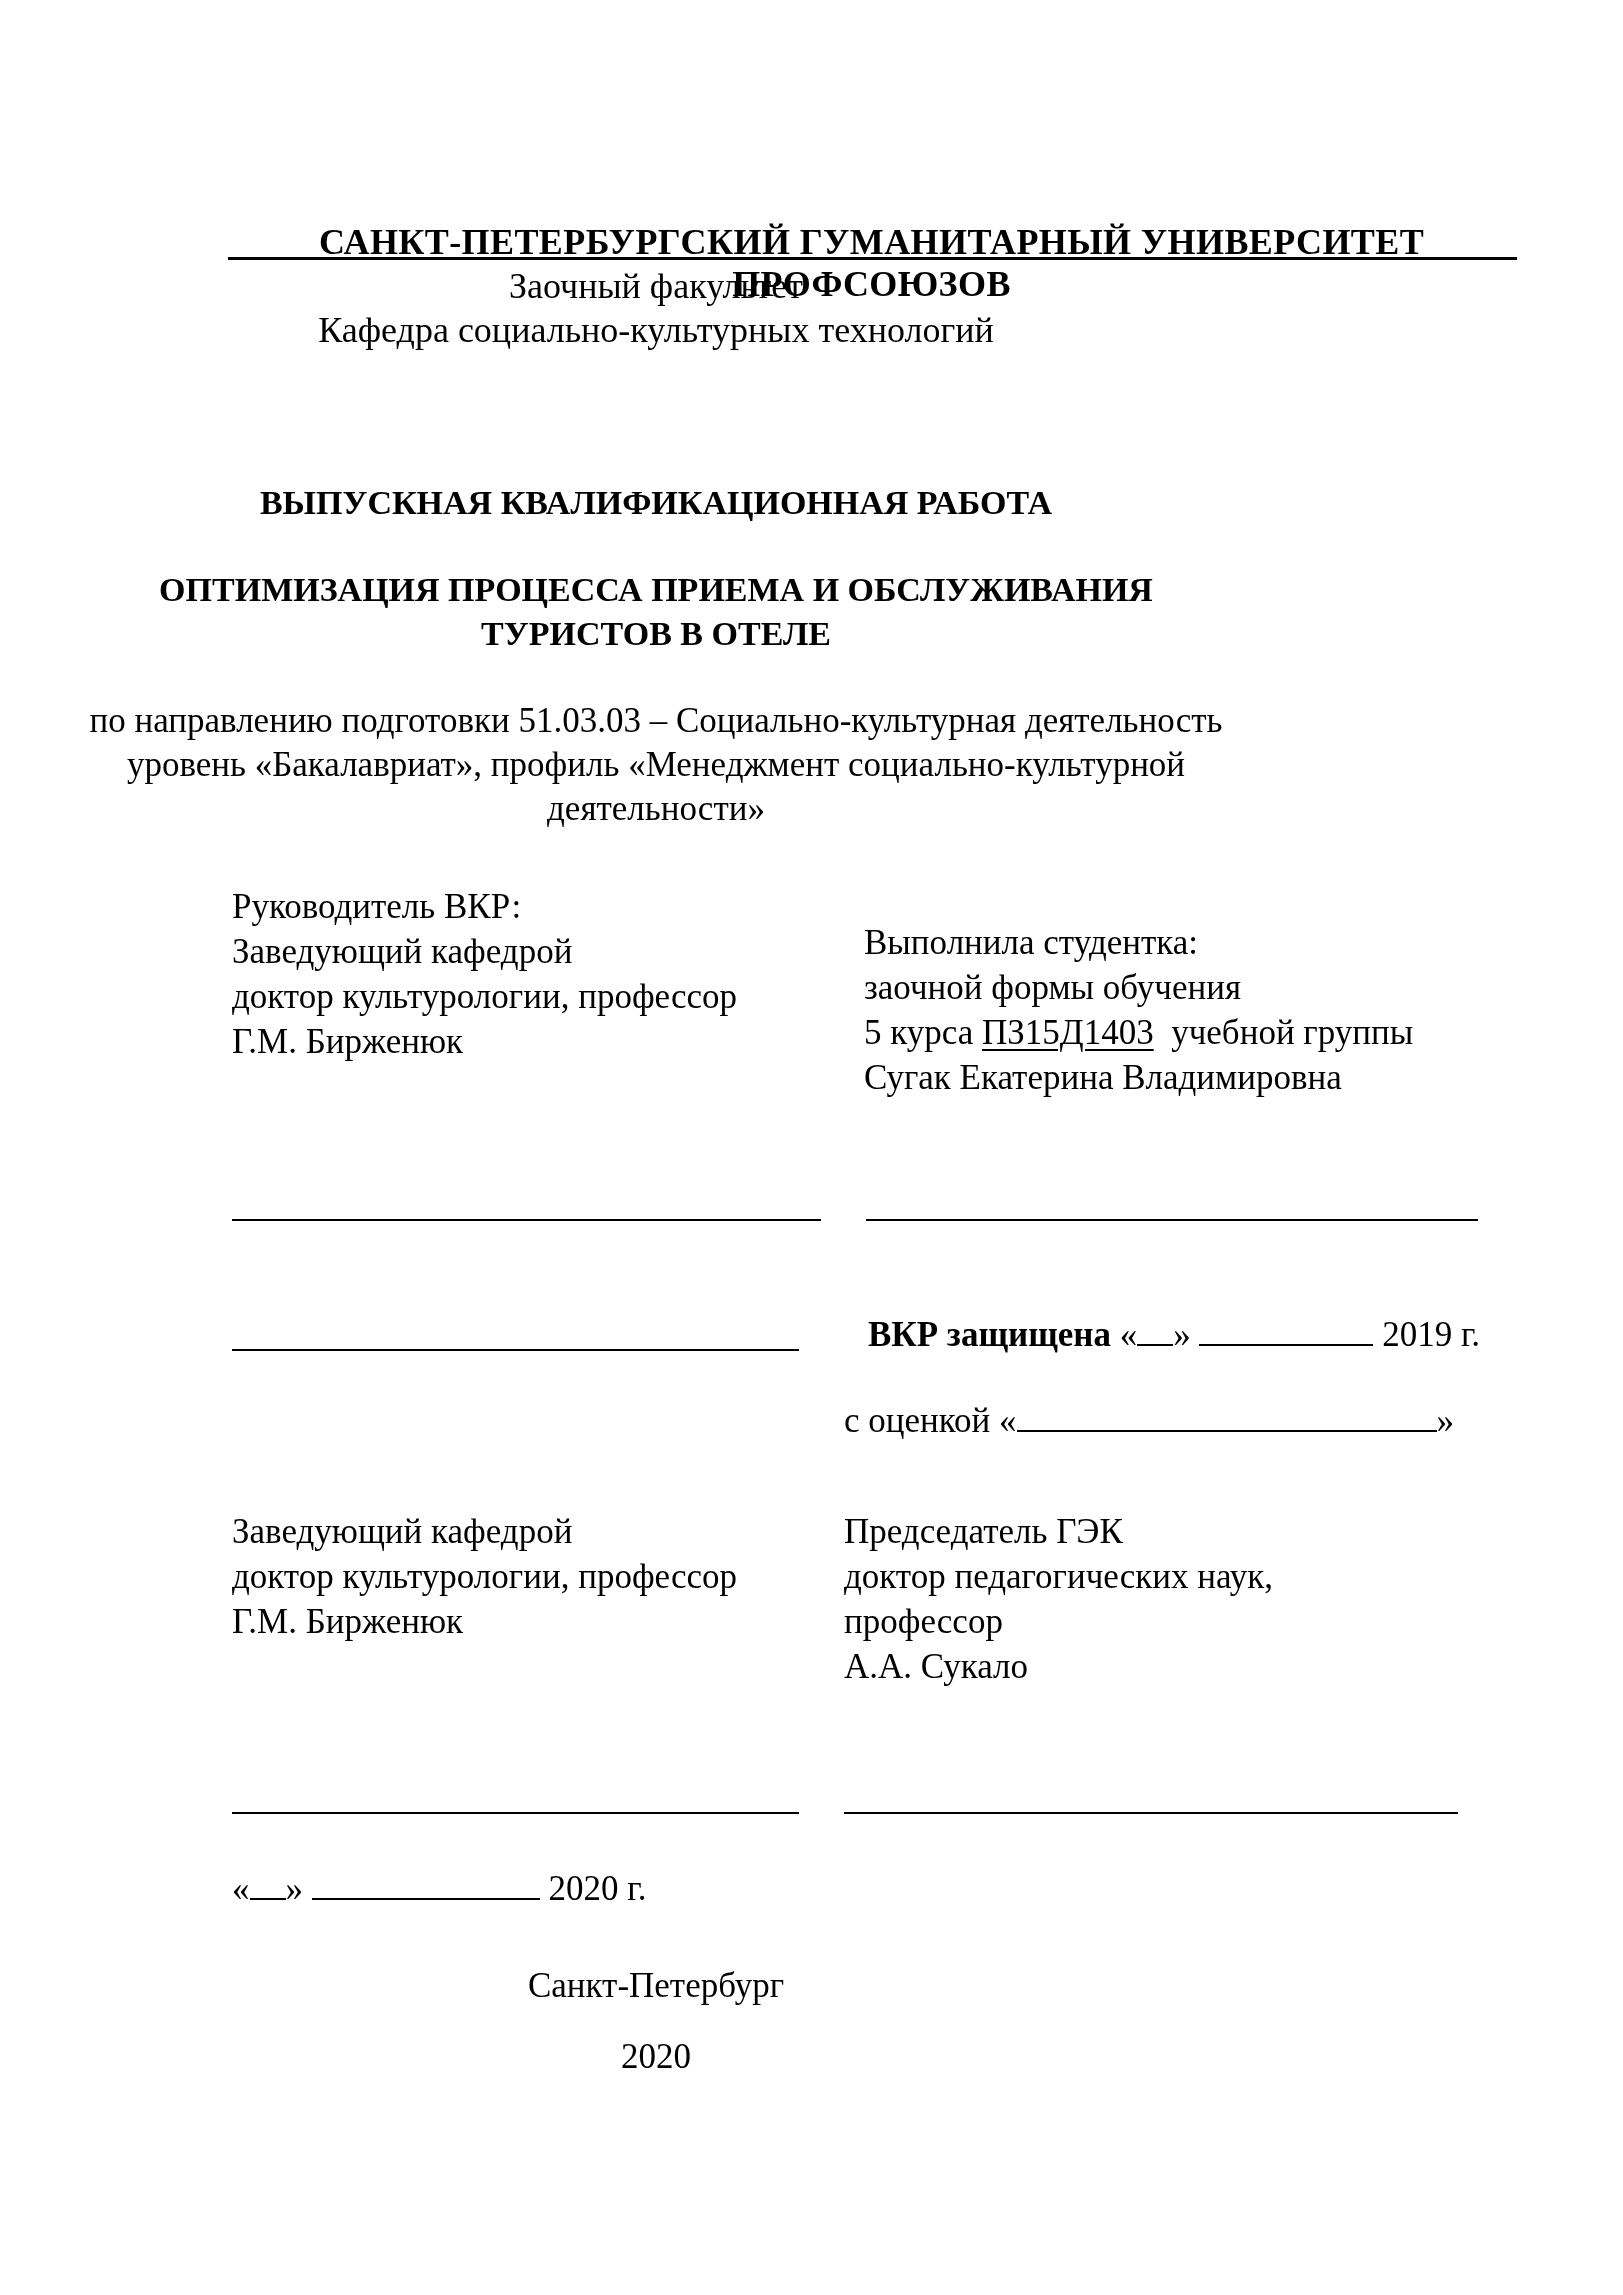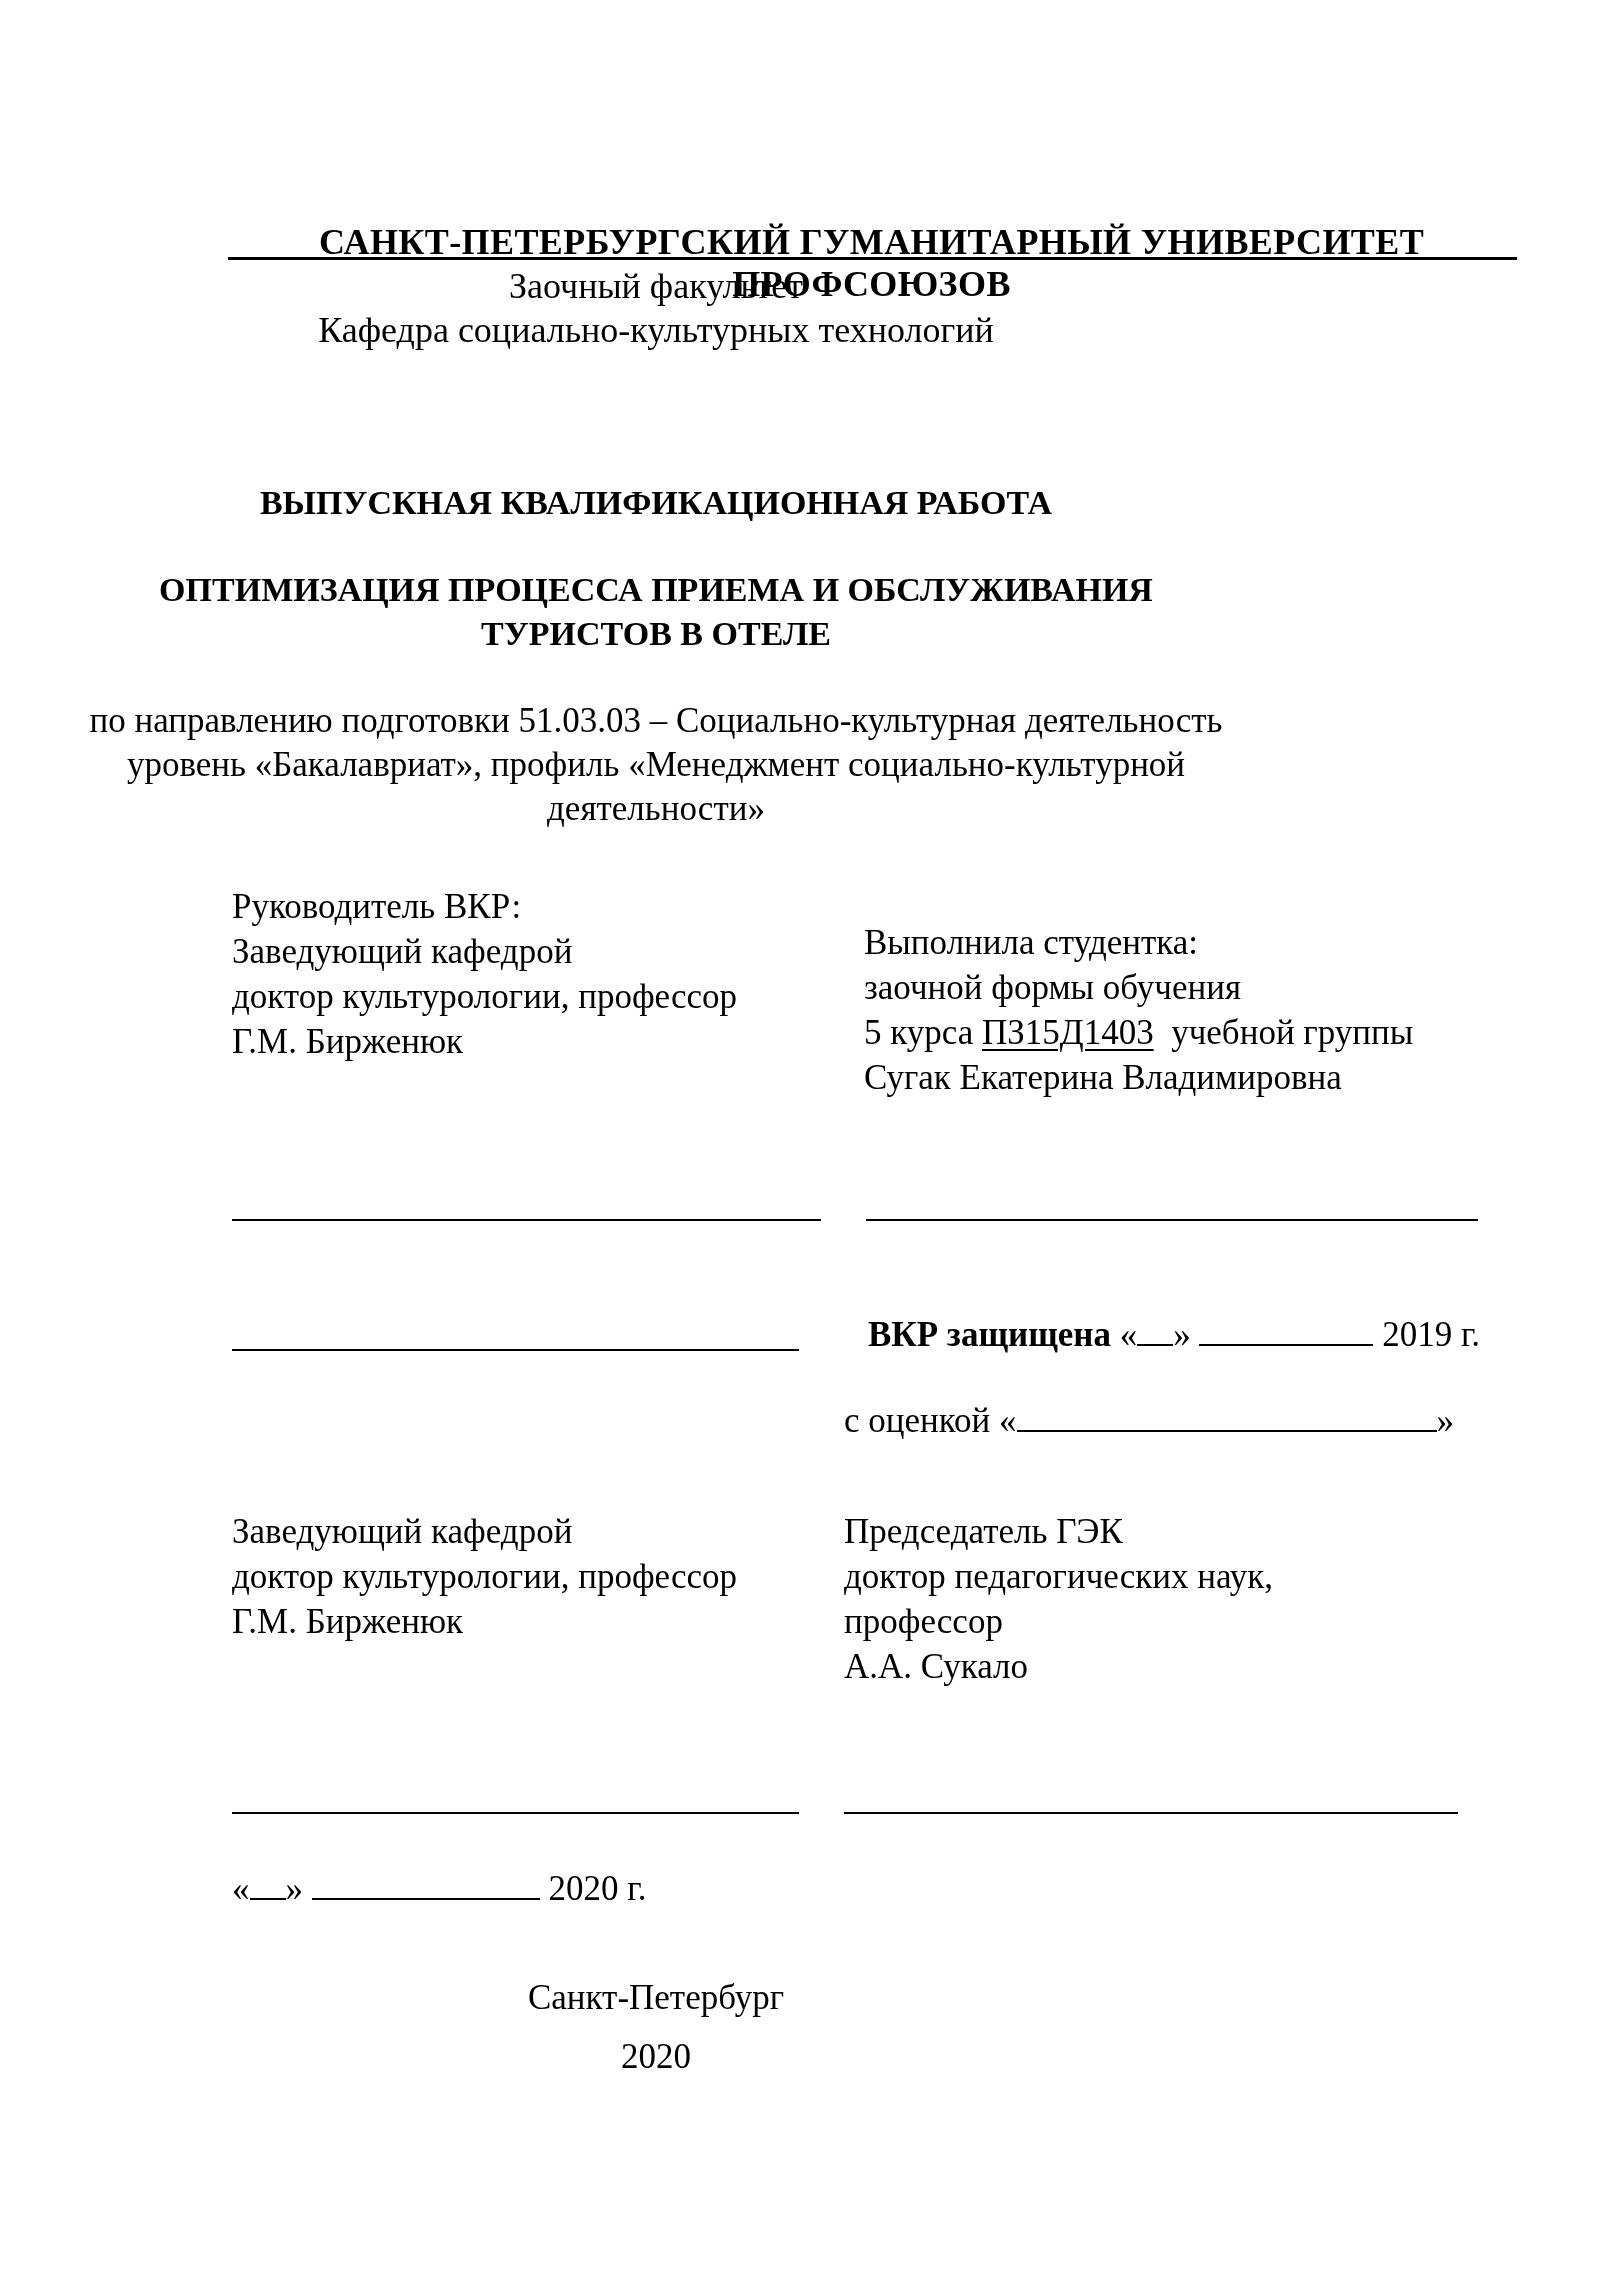--- a/index.html
+++ b/index.html
@@ -67,21 +67,21 @@
     }
 
     .defense-line { font-size: 35px; line-height: 44px; white-space: nowrap; }
     .blank {
       display: inline-block;
       border-bottom: 2.4px solid #000;
       height: 30px;
       vertical-align: baseline;
     }
 
-    .city { top: 1964px; font-size: 35px; line-height: 44px; margin-top: 12px; }
+    .city { top: 1964px; font-size: 35px; line-height: 44px; }
     .year { top: 2035px; font-size: 35px; line-height: 44px; }
   </style>
 </head>
 <body>
 
 <div class="abs univ">САНКТ-ПЕТЕРБУРГСКИЙ ГУМАНИТАРНЫЙ УНИВЕРСИТЕТ ПРОФСОЮЗОВ</div>
 <div class="abs univ-rule"></div>
 <div class="abs center t-normal faculty">Заочный факультет</div>
 <div class="abs center t-normal department">Кафедра социально-культурных технологий</div>
 

